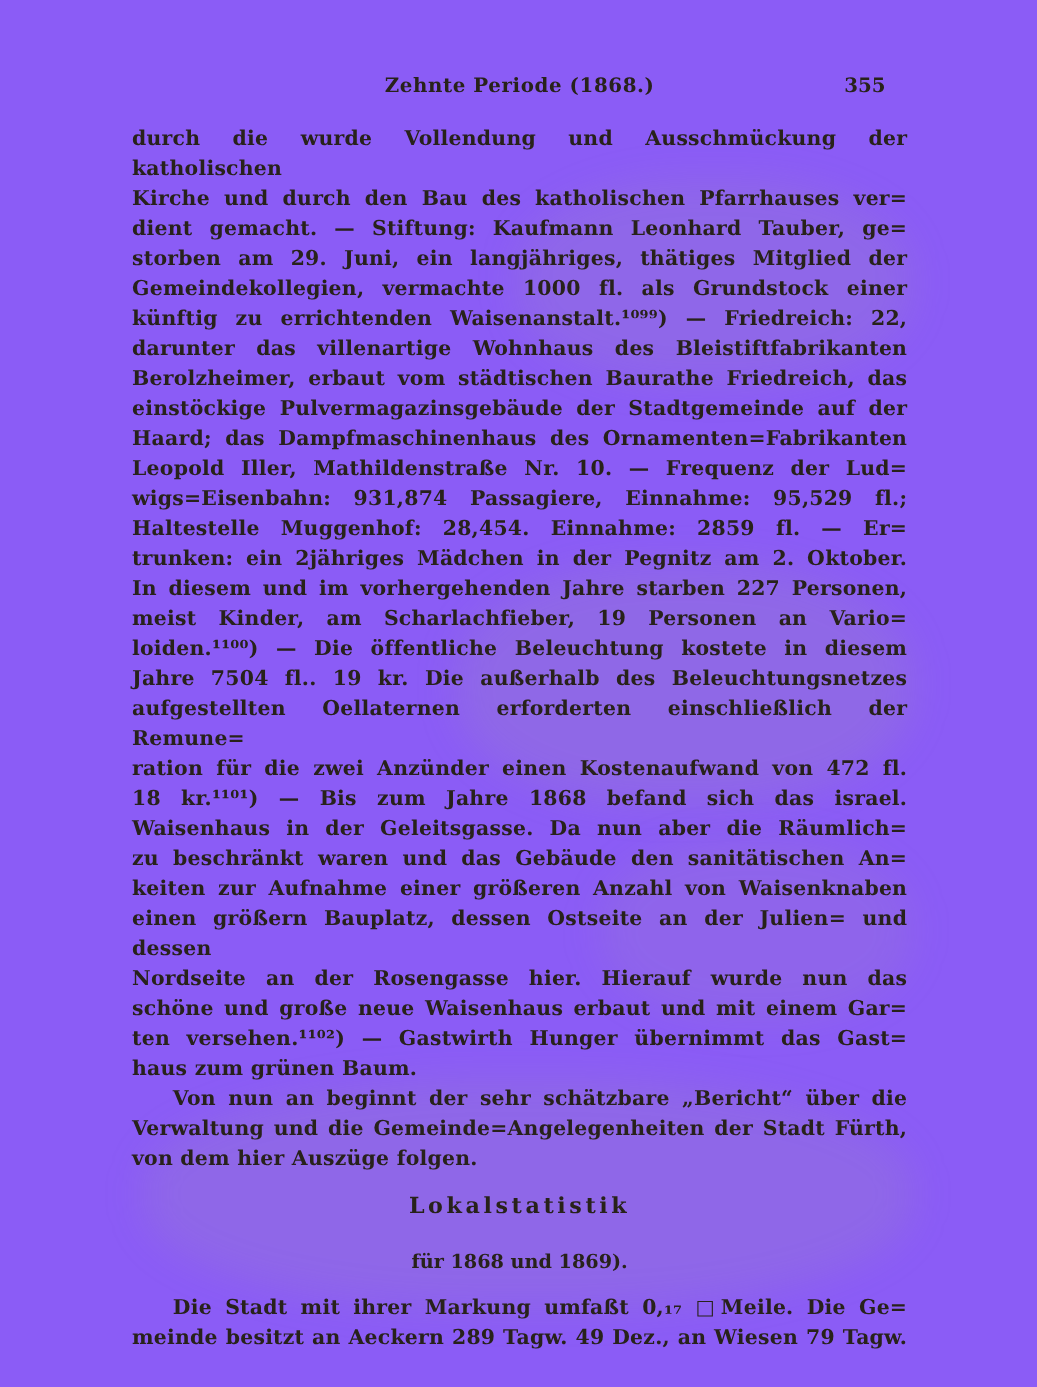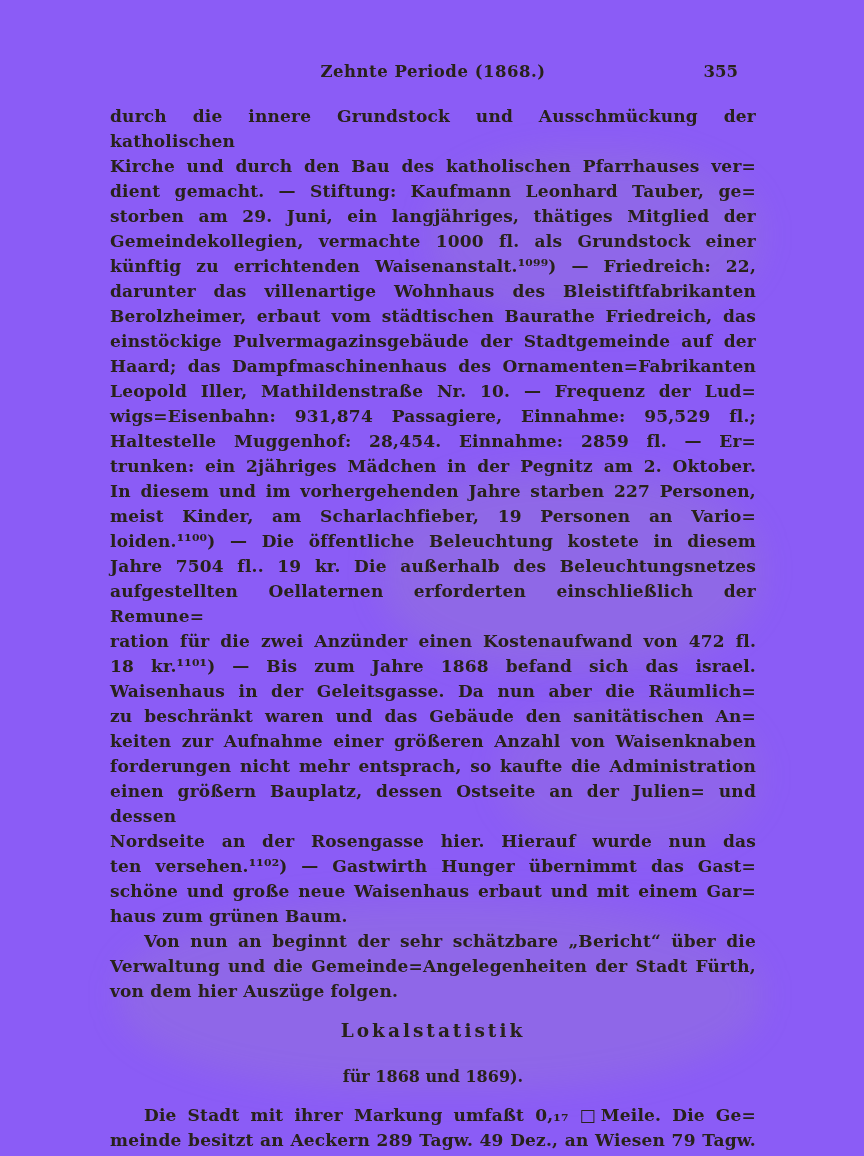--- a/index.html
+++ b/index.html
@@ -85,21 +85,21 @@
   <div class="artifact a4"></div>
 
   <div class="content">
 
     <div class="running-header">
       <span class="header-title">Zehnte Periode (1868.)</span>
       <span class="page-number">355</span>
     </div>
 
     <div class="para">
-        <div class="line">durch die innere Grundstock und Ausschmückung der katholischen</div>
+        <div class="line">durch die wurde Vollendung und Ausschmückung der katholischen</div>
         <div class="line">Kirche und durch den Bau des katholischen Pfarrhauses ver=</div>
         <div class="line">dient gemacht. — Stiftung: Kaufmann Leonhard Tauber, ge=</div>
         <div class="line">storben am 29. Juni, ein langjähriges, thätiges Mitglied der</div>
         <div class="line">Gemeindekollegien, vermachte 1000 fl. als Grundstock einer</div>
         <div class="line">künftig zu errichtenden Waisenanstalt.¹⁰⁹⁹) — Friedreich: 22,</div>
         <div class="line">darunter das villenartige Wohnhaus des Bleistiftfabrikanten</div>
         <div class="line">Berolzheimer, erbaut vom städtischen Baurathe Friedreich, das</div>
         <div class="line">einstöckige Pulvermagazinsgebäude der Stadtgemeinde auf der</div>
         <div class="line">Haard; das Dampfmaschinenhaus des Ornamenten=Fabrikanten</div>
         <div class="line">Leopold Iller, Mathildenstraße Nr. 10. — Frequenz der Lud=</div>
@@ -109,25 +109,24 @@
         <div class="line">In diesem und im vorhergehenden Jahre starben 227 Personen,</div>
         <div class="line">meist Kinder, am Scharlachfieber, 19 Personen an Vario=</div>
         <div class="line">loiden.¹¹⁰⁰) — Die öffentliche Beleuchtung kostete in diesem</div>
         <div class="line">Jahre 7504 fl.. 19 kr. Die außerhalb des Beleuchtungsnetzes</div>
         <div class="line">aufgestellten Oellaternen erforderten einschließlich der Remune=</div>
         <div class="line">ration für die zwei Anzünder einen Kostenaufwand von 472 fl.</div>
         <div class="line">18 kr.¹¹⁰¹) — Bis zum Jahre 1868 befand sich das israel.</div>
         <div class="line">Waisenhaus in der Geleitsgasse. Da nun aber die Räumlich=</div>
         <div class="line">zu beschränkt waren und das Gebäude den sanitätischen An=</div>
         <div class="line">keiten zur Aufnahme einer größeren Anzahl von Waisenknaben</div>
-        <div class="line">forderungen nicht mehr entsprach, so kaufte die Administration</div>
         <div class="line">einen größern Bauplatz, dessen Ostseite an der Julien= und dessen</div>
         <div class="line">Nordseite an der Rosengasse hier. Hierauf wurde nun das</div>
+        <div class="line">schöne und große neue Waisenhaus erbaut und mit einem Gar=</div>
         <div class="line">ten versehen.¹¹⁰²) — Gastwirth Hunger übernimmt das Gast=</div>
-        <div class="line">schöne und große neue Waisenhaus erbaut und mit einem Gar=</div>
         <div class="line last">haus zum grünen Baum.</div>
       </div>
 
     <div class="para indent">
         <div class="line">Von nun an beginnt der sehr schätzbare „Bericht“ über die</div>
         <div class="line">Verwaltung und die Gemeinde=Angelegenheiten der Stadt Fürth,</div>
         <div class="line last">von dem hier Auszüge folgen.</div>
       </div>
 
     <div class="section-heading">Lokalstatistik</div>

